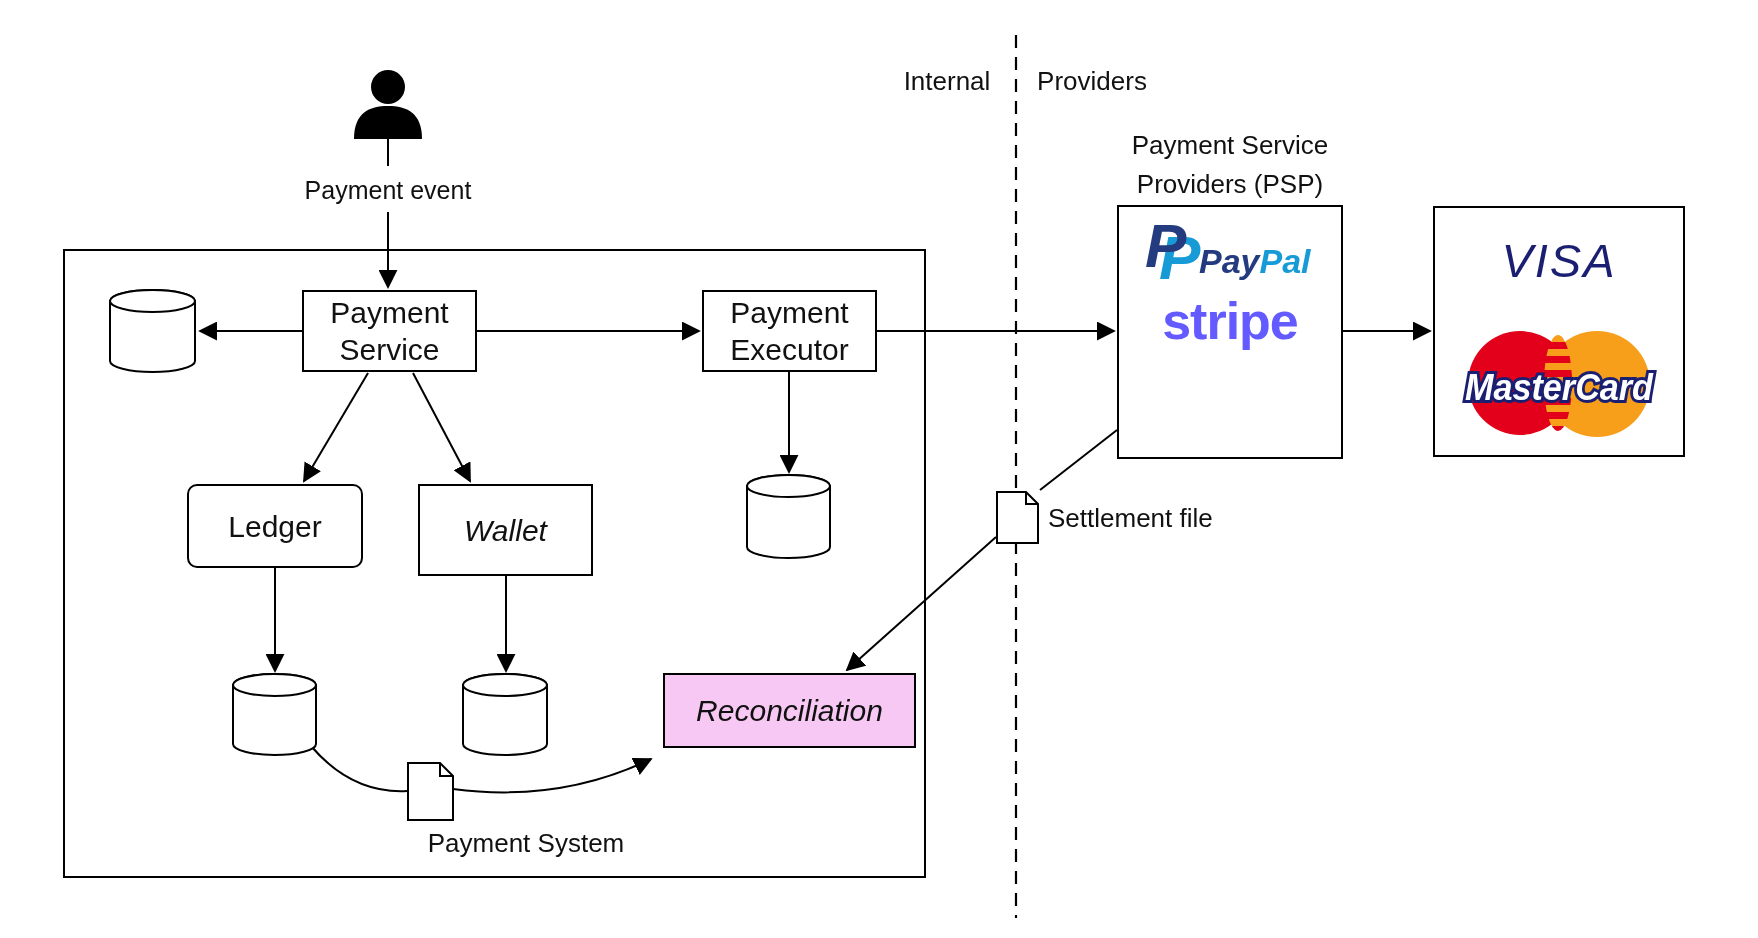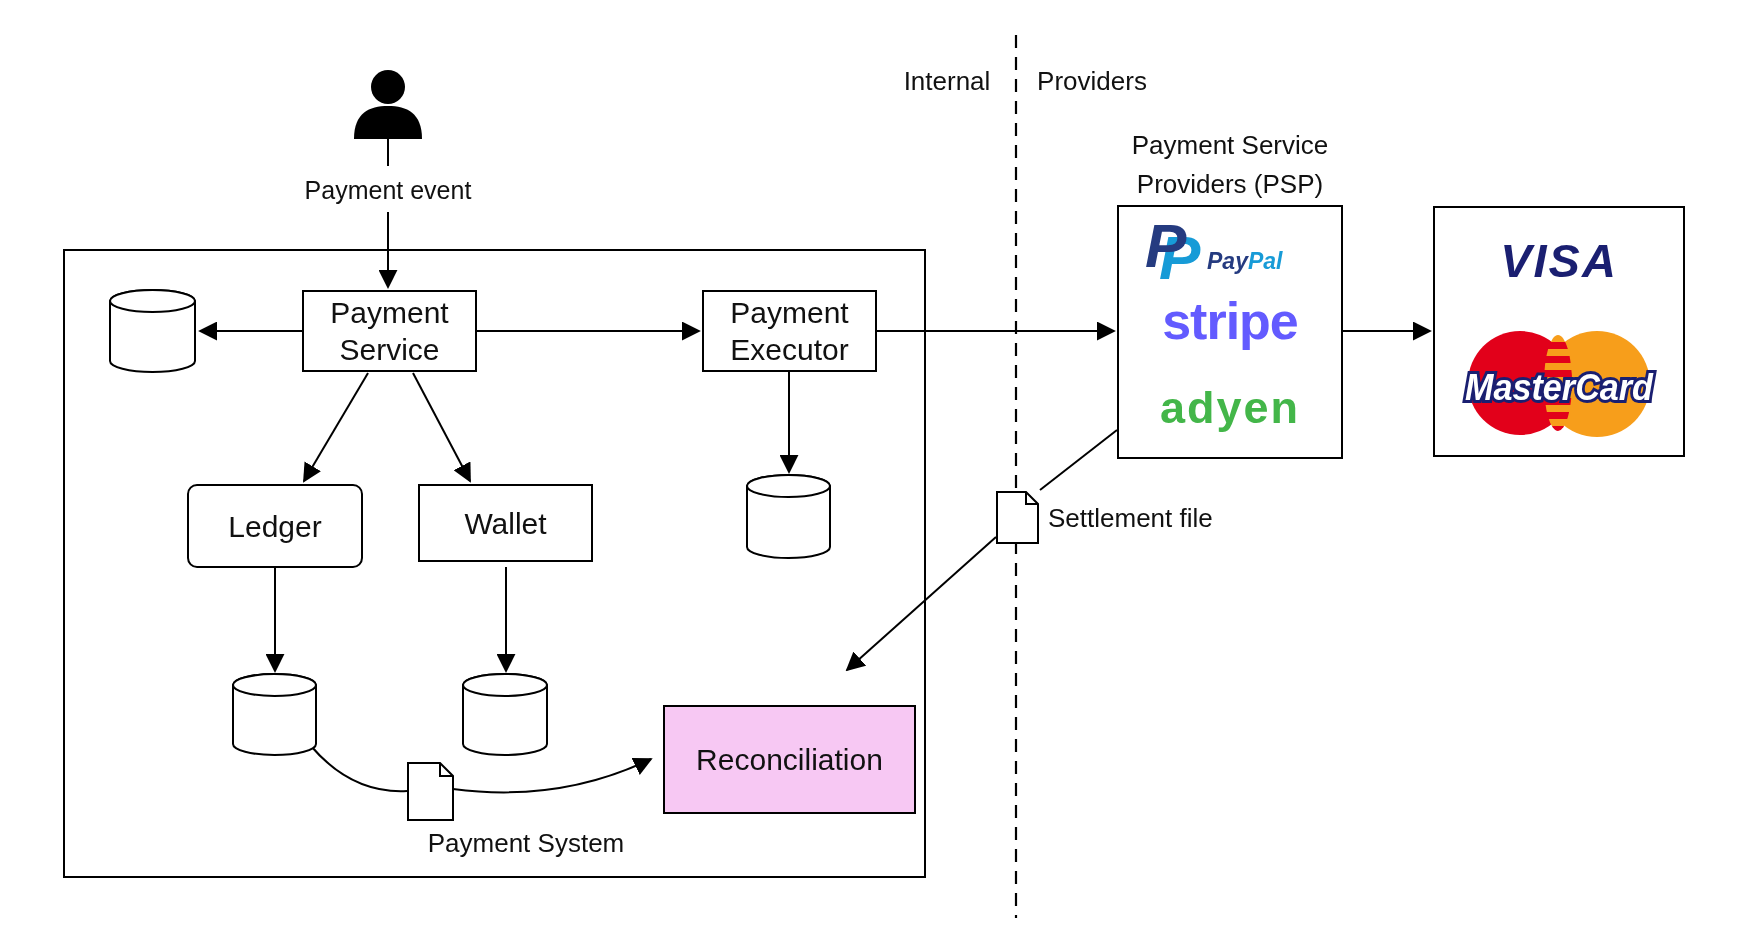--- a/index.html
+++ b/index.html
@@ -13,26 +13,26 @@
   .frame{position:absolute;z-index:0;box-sizing:border-box;border:2px solid #000;background:#fff;}
   .lbl{position:absolute;z-index:3;transform:translateX(-50%);white-space:nowrap;text-align:center;}
   .f25{font-size:25px;} .f33{font-size:26px;line-height:39px;}
   .left-align{transform:none;text-align:right;}
   
   .logo-row{position:absolute;left:0;width:100%;text-align:center;z-index:3;}
   .pp-mark{position:absolute;left:26px;top:8px;width:70px;height:88px;z-index:3;}
   .pp-mark span{position:absolute;font-weight:900;font-style:italic;font-size:62px;line-height:62px;}
   .pp-back{left:14px;top:12px;color:var(--paypal-light);}
   .pp-front{left:0;top:0;color:var(--paypal-dark);}
-  .pp-word{position:absolute;left:88px;top:36px;font-weight:800;font-style:italic;font-size:23px;z-index:3;}
+  .pp-word{position:absolute;left:80px;top:36px;font-weight:800;font-style:italic;font-size:34px;z-index:3;}
   .pp-word .pay{color:var(--paypal-dark);} .pp-word .pal{color:var(--paypal-light);}
   .stripe-logo{top:96px;font-size:52px;font-weight:800;letter-spacing:-1px;color:var(--stripe);}
   .adyen-logo{top:182px;font-size:45px;font-weight:800;letter-spacing:2px;color:var(--adyen);}
   
-  .visa-logo{top:34px;font-size:47px;font-weight:700;font-style:italic;letter-spacing:2px;color:var(--visa);}
+  .visa-logo{top:34px;font-size:47px;font-weight:400;font-style:italic;letter-spacing:2px;color:var(--visa);}
   .mc-circle{position:absolute;border-radius:50%;z-index:2;}
   .mc-left{left:33px;top:123px;width:104px;height:104px;background:var(--mastercard-red);}
   .mc-right{left:109px;top:123px;width:106px;height:106px;background:var(--mastercard-orange);z-index:1;}
   .mc-lens{left:109px;top:127px;width:28px;height:96px;z-index:2;border-radius:50%;
            background:repeating-linear-gradient(180deg,var(--mastercard-orange) 0 7px,var(--mastercard-red) 7px 14px);}
   .mc-textsvg{position:absolute;left:0;top:0;z-index:4;}
 </style>
 </head>
 <body>
 
@@ -123,32 +123,31 @@
     <div>Service</div>
   </div>
 
   <div class="node" style="left:702px;top:290px;width:175px;height:82px;">
     <div>Payment</div>
     <div>Executor</div>
   </div>
 
   <div class="node" style="left:187px;top:484px;width:176px;height:84px;border-radius:10px;">Ledger</div>
 
-  <div class="node" style="left:418px;top:484px;width:175px;height:78px;">Wallet</div>
+  <div class="node" style="left:418px;top:484px;width:175px;height:92px;font-style:italic;">Wallet</div>
 
-  <div class="node pink" style="left:663px;top:705px;width:253px;height:109px;">Reconciliation</div>
+  <div class="node pink" style="left:663px;top:673px;width:253px;height:75px;font-style:italic;">Reconciliation</div>
 
   <div class="node" style="left:1117px;top:205px;width:226px;height:254px;">
     <div class="pp-mark">
       <span class="pp-back">P</span>
       <span class="pp-front">P</span>
     </div>
     <div class="pp-word"><span class="pay">Pay</span><span class="pal">Pal</span></div>
     <div class="logo-row stripe-logo">stripe</div>
-    <div class="logo-row adyen-logo">adyen</div>
   </div>
 
   <div class="node" style="left:1433px;top:206px;width:252px;height:251px;">
     <div class="logo-row visa-logo">VISA</div>
     <div class="mc-circle mc-right"></div>
     <div class="mc-circle mc-left"></div>
     <div class="mc-circle mc-lens"></div>
     <svg class="mc-textsvg" width="248" height="247" viewBox="0 0 248 247">
       <text x="124" y="192" text-anchor="middle" font-family="Liberation Sans, sans-serif" font-size="36" font-style="italic" font-weight="800" paint-order="stroke" stroke="#1A1F71" stroke-width="6" fill="#ffffff" textLength="188" lengthAdjust="spacingAndGlyphs">MasterCard</text>
     </svg>

